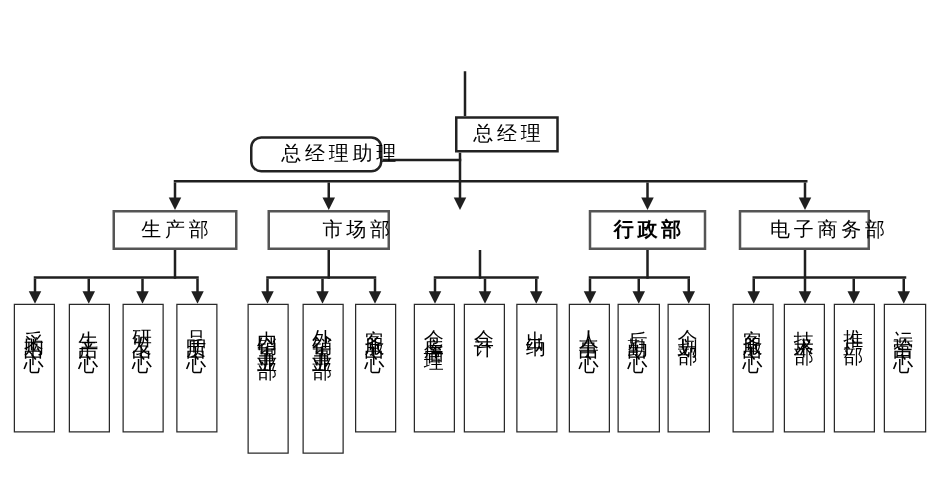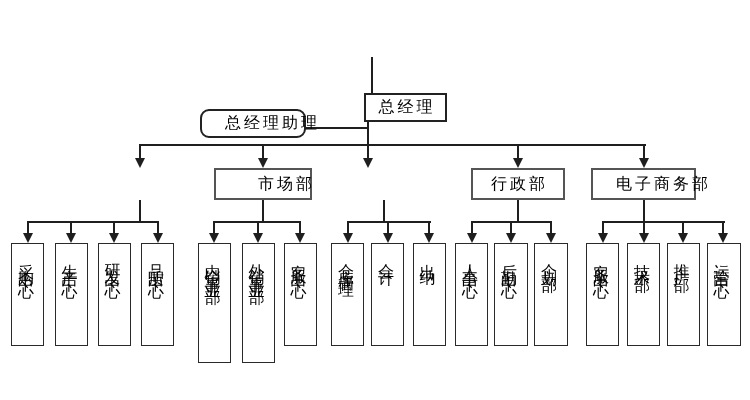--- a/index.html
+++ b/index.html
@@ -89,22 +89,23 @@
     <div class="arrow" style="left: 424px; top: 233px;"></div>
     <div class="arrow" style="left: 466.5px; top: 233px;"></div>
     <div class="arrow" style="left: 505.5px; top: 233px;"></div>
     <div class="arrow" style="left: 545.5px; top: 233px;"></div>
     <div class="arrow" style="left: 597.5px; top: 233px;"></div>
     <div class="arrow" style="left: 638.5px; top: 233px;"></div>
     <div class="arrow" style="left: 678px; top: 233px;"></div>
     <div class="arrow" style="left: 718px; top: 233px;"></div>
     <div class="hbox" style="left: 328px; top: 93px; width: 83px; height: 29px; margin-left: 36px;">总经理</div>
     <div class="hbox round" style="left: 200px; top: 109px; width: 106px; height: 29px; padding-left: 36px;">总经理助理</div>
+    <div class="hbox dept" style="left: 90px; top: 168px; width: 100px; height: 32px;">生产部</div>
     <div class="hbox dept" style="left: 214px; top: 168px; width: 98px; height: 32px; padding-left: 44px;">市场部</div>
-    <div class="hbox dept" style="left: 471px; top: 168px; width: 94px; height: 32px;">行政部</div>
+    <div class="hbox dept" style="left: 471px; top: 168px; width: 94px; height: 32px; font-weight: bold;">行政部</div>
     <div class="hbox dept" style="left: 591px; top: 168px; width: 105px; height: 32px; padding-left: 37px;">电子商务部</div>
     <div class="leaf" style="left: 11px; top: 243px; width: 33px; height: 103px;">采购中心</div>
     <div class="leaf" style="left: 54.5px; top: 243px; width: 33px; height: 103px;">生产中心</div>
     <div class="leaf" style="left: 97.5px; top: 243px; width: 33px; height: 103px;">研发中心</div>
     <div class="leaf" style="left: 141px; top: 243px; width: 33px; height: 103px;">品质中心</div>
     <div class="leaf" style="left: 197.5px; top: 243px; width: 33px; height: 120px;">内销事业部</div>
     <div class="leaf" style="left: 241.5px; top: 243px; width: 33px; height: 120px;">外销事业部</div>
     <div class="leaf" style="left: 283.5px; top: 243px; width: 33px; height: 103px;">客服中心</div>
     <div class="leaf" style="left: 331px; top: 243px; width: 33px; height: 103px;">仓库管理</div>
     <div class="leaf" style="left: 371px; top: 243px; width: 33px; height: 103px;">会计</div>

